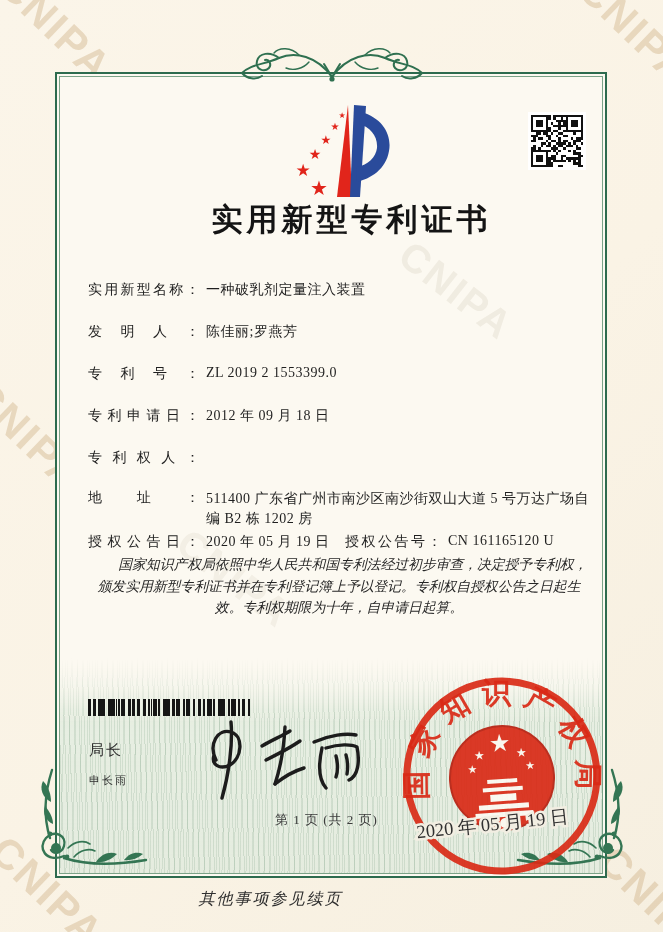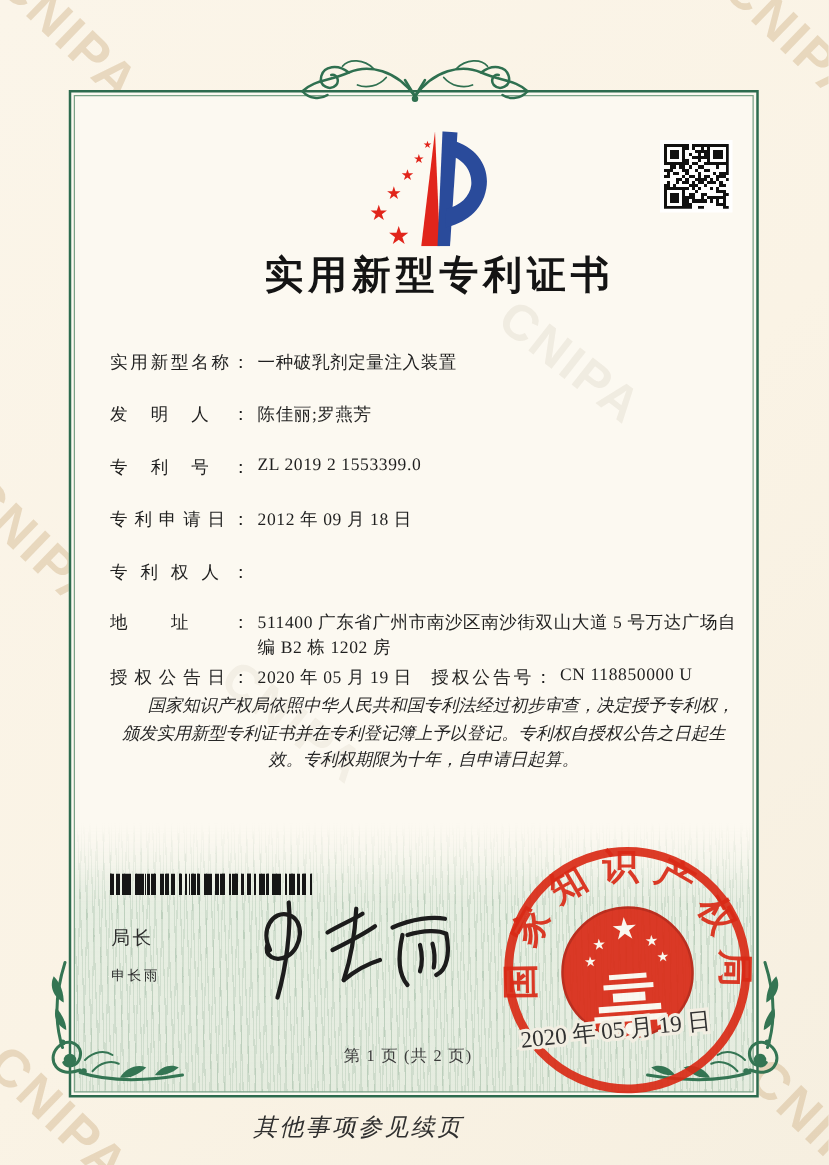--- a/index.html
+++ b/index.html
@@ -66,26 +66,26 @@
     background:
       repeating-linear-gradient(90deg,#161616 0 2px,transparent 2px 5px),
       repeating-linear-gradient(90deg,#161616 0 1px,transparent 1px 7px),
       repeating-linear-gradient(90deg,#161616 0 3px,transparent 3px 11px);
   }
   .sig-title{position:absolute;left:89px;top:741px;font-size:15px;color:#2e2e2e;letter-spacing:2px;}
   .sig-name{position:absolute;left:89px;top:773px;font-size:11px;color:#2e2e2e;letter-spacing:2px;}
   .signature{position:absolute;left:190px;top:716px;width:170px;height:92px;}
   .seal{position:absolute;left:397px;top:676px;width:212px;height:204px;}
   .pagenum{
-    position:absolute;left:0;top:836px;width:653px;text-align:center;
+    position:absolute;left:0;top:811px;width:653px;text-align:center;
     font-size:13px;color:#3c3c3c;letter-spacing:1px;
   }
   .contnote{
-    position:absolute;left:16px;top:889px;width:541px;text-align:center;
-    font-size:19px;color:#2f2f2f;font-style:italic;letter-spacing:2px;
+    position:absolute;left:0;top:889px;width:541px;text-align:center;
+    font-size:16px;color:#2f2f2f;font-style:italic;letter-spacing:2px;
   }
   
   .orn-top{position:absolute;left:239px;top:44px;width:186px;height:52px;}
   .orn-corner{position:absolute;width:118px;height:118px;}
   .orn-corner.left{left:34px;top:760px;}
   .orn-corner.right{left:512px;top:760px;transform:scaleX(-1);}
 </style>
 </head>
 <body>
 
@@ -403,21 +403,21 @@
   </div>
   <div class="frow" style="top:533px;left:345px;">
     <span class="flabel" style="width:97px;flex-basis:97px;" data-justify="">
         <i>授</i>
         <i>权</i>
         <i>公</i>
         <i>告</i>
         <i>号</i>
         <i>：</i>
       </span>
-    <span class="fvalue">CN 118850000 U</span>
+    <span class="fvalue">CN 161165120 U</span>
   </div>
 
   <div class="bodytext">
     <p>国家知识产权局依照中华人民共和国专利法经过初步审查，决定授予专利权，颁发实用新型专利证书并在专利登记簿上予以登记。专利权自授权公告之日起生效。专利权期限为十年，自申请日起算。</p>
   </div>
 
   <div class="barcode"></div>
 
   <div class="sig-title">局长</div>
   <div class="sig-name">申长雨</div>

